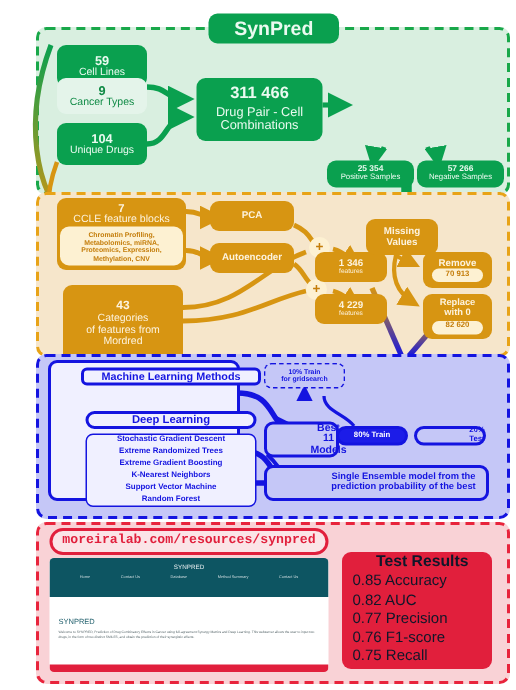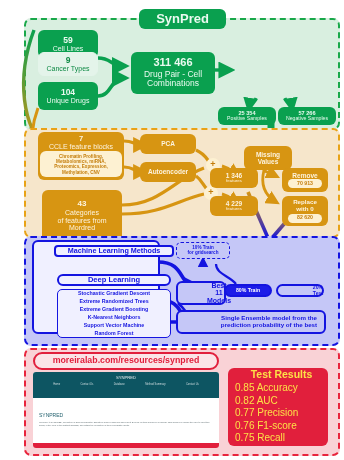--- a/index.html
+++ b/index.html
@@ -17,21 +17,21 @@
   
   .box{position:absolute;border-radius:6px;display:flex;flex-direction:column;
        align-items:center;justify-content:center;text-align:center;
        box-sizing:border-box;line-height:1.08;}
   .g-solid{background:#0aa04f;color:#eafaf0;}
   .g-pale {background:#e4f4ea;color:#0f8a45;border:1.6px solid #e4f4ea;}
   .o-solid{background:#d79512;color:#fdf3de;}
   .o-chip {background:#fdf1d2;color:#c47d0a;border-radius:6px;}
   .b-solid{background:#f0f0ff;color:#1414e0;border:2.4px solid #1414e0;padding-left:36px;}
   .b-fill {background:#1c1ce8;color:#ffffff;border:2px solid #1414e0;}
-  .r-solid{background:#e11f3c;color:#fde047;}
+  .r-solid{background:#e11f3c;color:#0f172a;}
   .r-pale {background:#fbe4e7;color:#e11f3c;border:2.2px solid #e11f3c;}
 
   .t-big{font-weight:bold;}
   .bold{font-weight:bold;}
 
   svg.lay{position:absolute;left:0;top:0;width:344px;height:460px;
           pointer-events:none;overflow:visible;}
 
   
   .site{position:absolute;background:#ffffff;border-radius:3px;overflow:hidden;}
@@ -274,21 +274,21 @@
   </div>
 
   <div class="box b-solid" style="left:176px;top:310px;width:150px;height:24px;background:#c5c7f7;">
     <span class="bold" style="font-size:6.2px;">Single Ensemble model from the</span>
     <span class="bold" style="font-size:6.2px;">prediction probability of the best</span>
   </div>
 
   <div class="panel panel-red" style="left:24px;top:348px;width:312px;height:104px;"></div>
 
   <div class="box r-pale" style="left:33px;top:352px;width:186px;height:18px;border-radius:9px;">
-    <span class="bold" style="font-size:8.8px;">moreiralab.com/resources/synpred</span>
+    <span class="bold" style="font-size:8.8px;font-family:Liberation Mono, monospace;">moreiralab.com/resources/synpred</span>
   </div>
 
   <div class="site" style="left:33px;top:372px;width:186px;height:76px;">
     <div class="site-bar" style="height:26px;">
       <div class="site-title">SYNPRED</div>
       <div class="site-nav">
         <span>Home</span>
         <span>Contact Us</span>
         <span>Database</span>
         <span>Method Summary</span>

